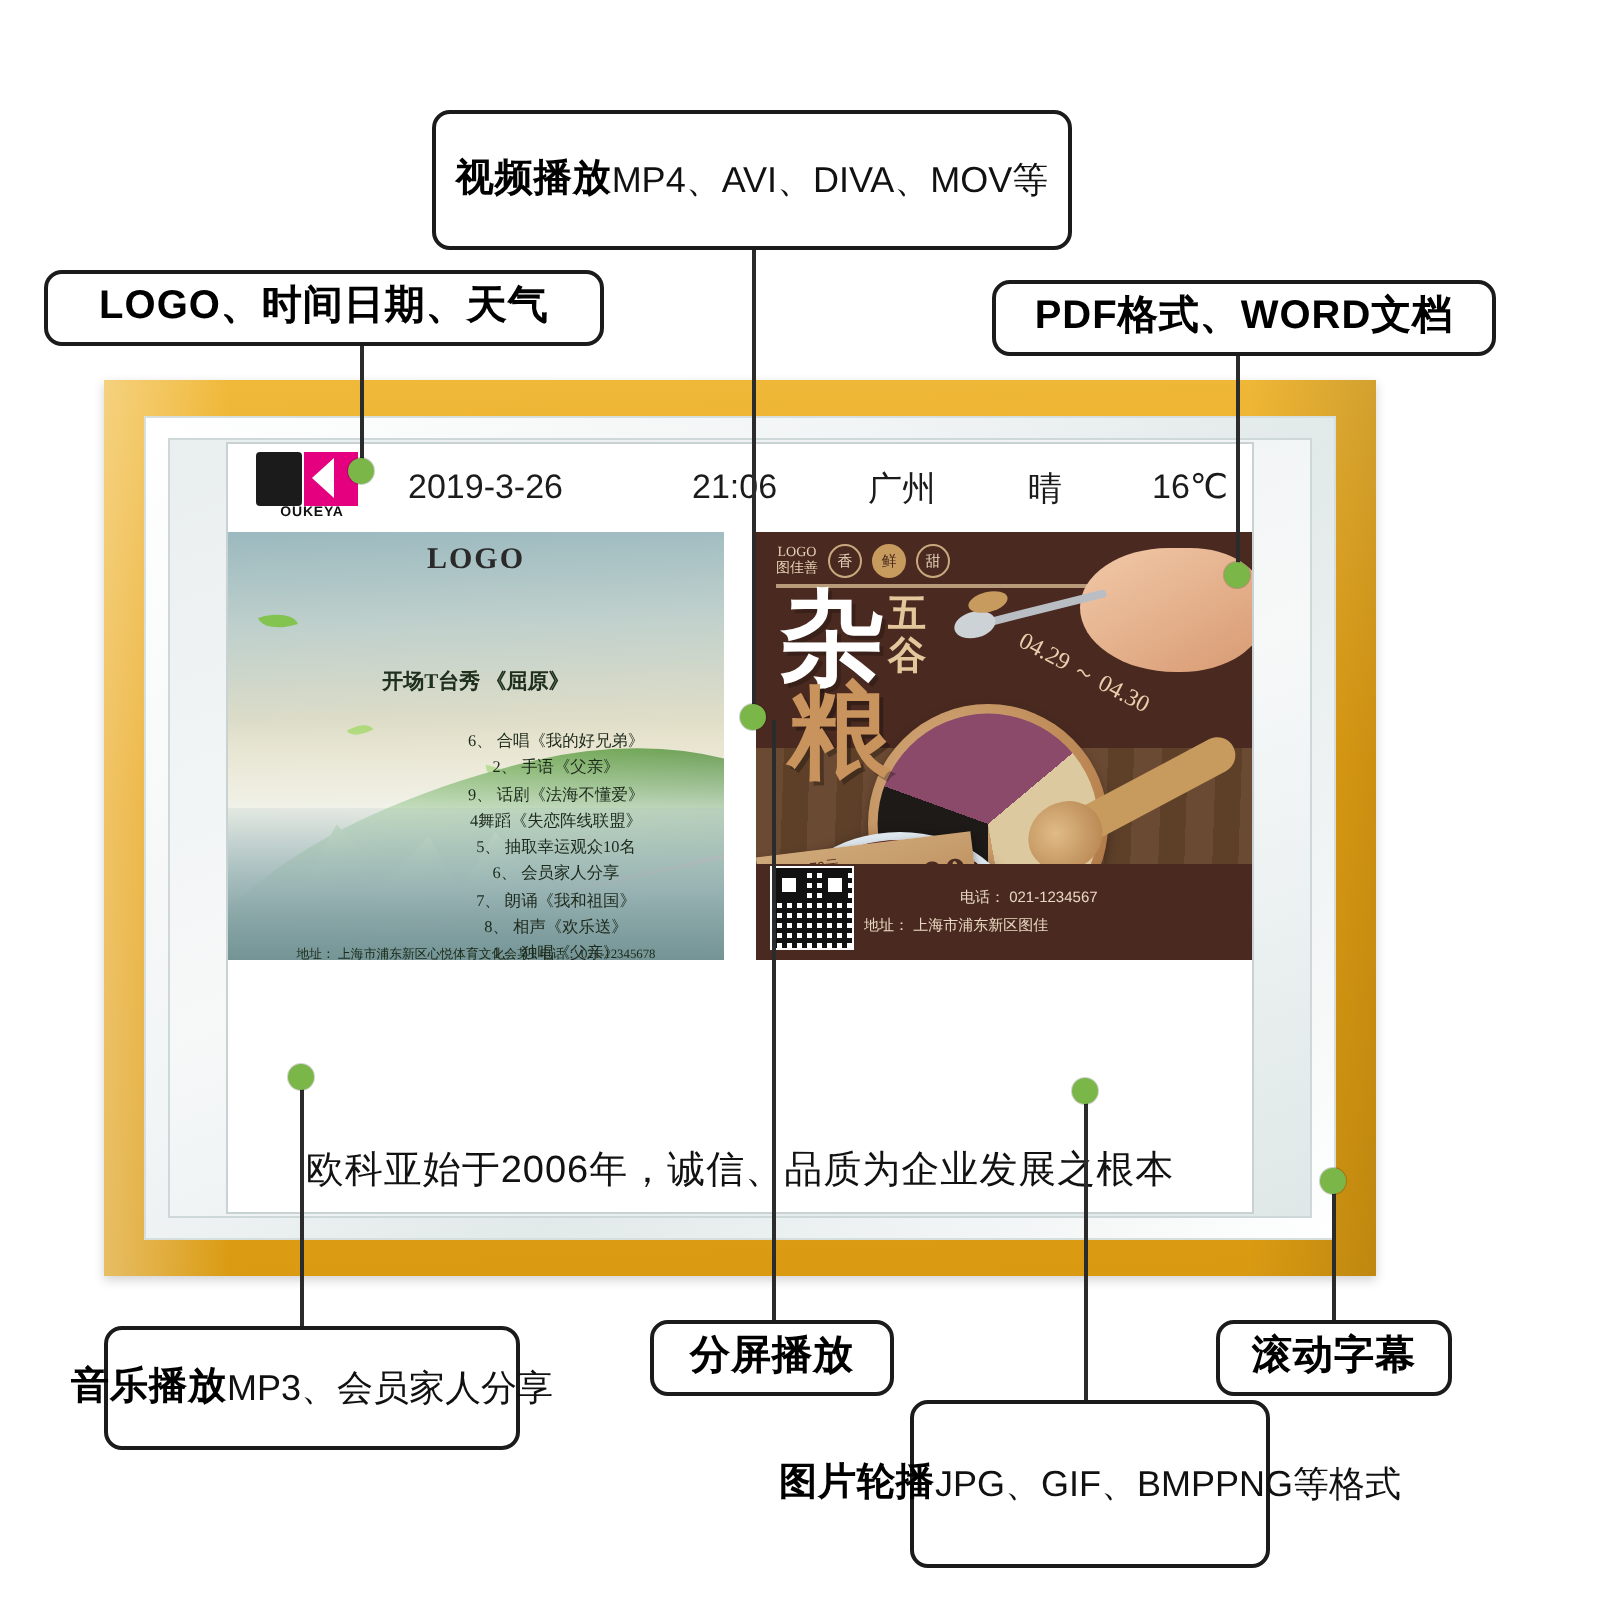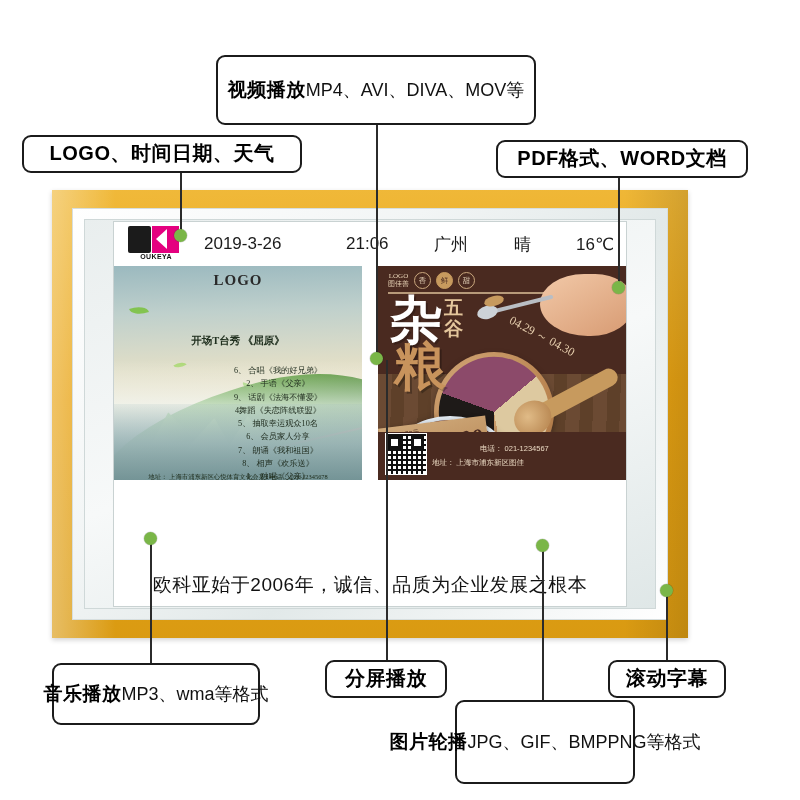--- a/index.html
+++ b/index.html
@@ -299,21 +299,21 @@
   <div class="callout bold-only" style="left:22px;top:135px;width:280px;height:38px;">
     <div class="c-title">LOGO、时间日期、天气</div>
   </div>
 
   <div class="callout bold-only" style="left:496px;top:140px;width:252px;height:38px;">
     <div class="c-title">PDF格式、WORD文档</div>
   </div>
 
   <div class="callout" style="left:52px;top:663px;width:208px;height:62px;">
     <div class="c-title">音乐播放</div>
-    <div class="c-sub">MP3、wma等格式</div>
+    <div class="c-sub">MP3、会员家人分享</div>
   </div>
 
   <div class="callout bold-only" style="left:325px;top:660px;width:122px;height:38px;">
     <div class="c-title">分屏播放</div>
   </div>
 
   <div class="callout bold-only" style="left:608px;top:660px;width:118px;height:38px;text-align:center;">
     <div class="c-title">滚动字幕</div>
   </div>
 

